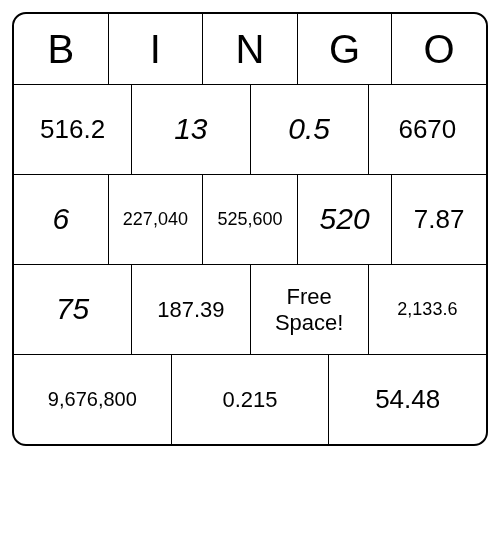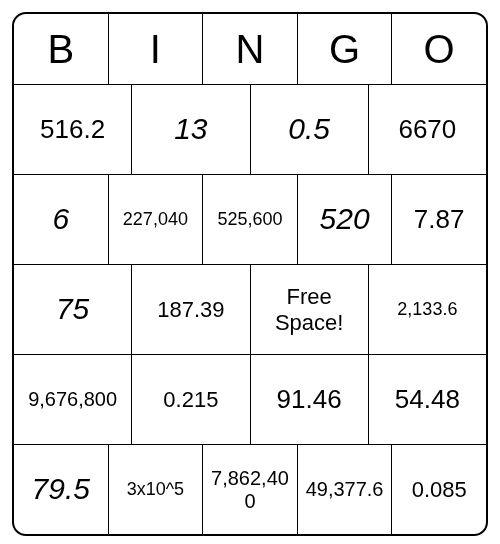--- a/index.html
+++ b/index.html
@@ -91,24 +91,16 @@
   <div class="grid-row">
     <div class="grid-cell fs-xl">75</div>
     <div class="grid-cell fs-m">187.39</div>
     <div class="grid-cell fs-m">Free Space!</div>
     <div class="grid-cell fs-s">2,133.6</div>
   </div>
 
   <div class="grid-row">
     <div class="grid-cell fs-xs">9,676,800</div>
     <div class="grid-cell fs-m">0.215</div>
-    <div class="grid-cell fs-l">91.46</div>
     <div class="grid-cell fs-l">54.48</div>
   </div>
 
-  <div class="grid-row">
-    <div class="grid-cell fs-xl">79.5</div>
-    <div class="grid-cell fs-s">3x10^5</div>
-    <div class="grid-cell fs-xs">7,862,400</div>
-    <div class="grid-cell fs-xs">49,377.6</div>
-    <div class="grid-cell fs-m">0.085</div>
-  </div>
 </div>
 
 </body></html>

